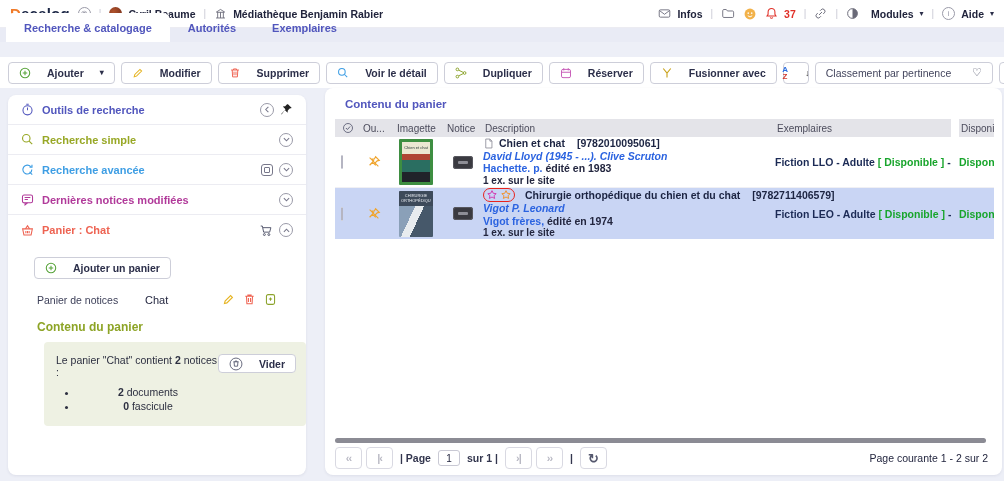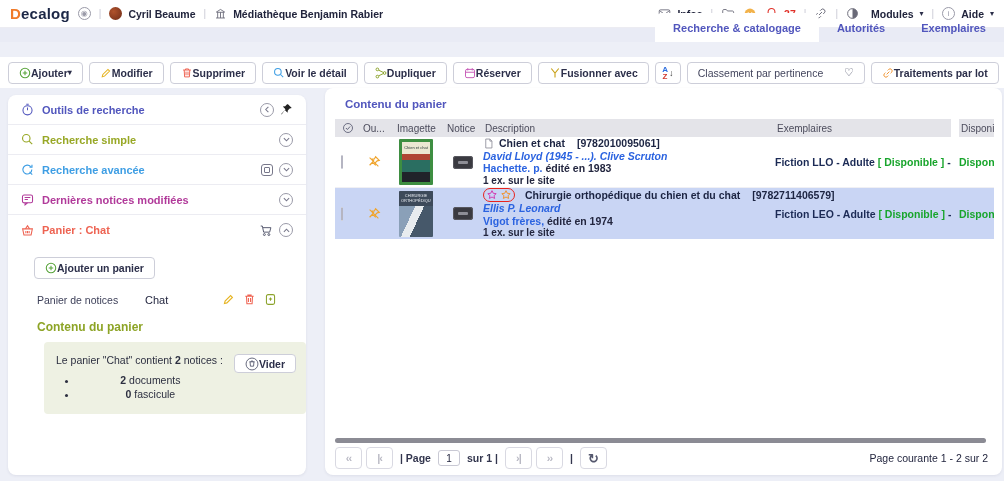--- a/index.html
+++ b/index.html
@@ -14,27 +14,27 @@
   .sep { color:#c9c9d4; font-size:10px; }
   .hgrp { display:flex; align-items:center; gap:6px; }
   .hlbl { font-weight:bold; font-size:10.5px; color:#21243c; }
   .avatar { width:13px; height:13px; border-radius:50%; background:radial-gradient(circle at 35% 35%, #b0522c, #6e2c18); }
   .circ { width:13px; height:13px; border:1px solid #9a9aa8; border-radius:50%; color:#9a9aa8; font-size:8px; display:flex; align-items:center; justify-content:center; }
   #hdr-right { margin-left:auto; display:flex; align-items:center; gap:8px; }
   .badge-count { color:#e03028; font-weight:bold; font-size:10.5px; }
   .ic { color:#6a6a78; }
 
   
-  #tabs { position:absolute; top:28px; left:0; width:1004px; height:14px; background:#e9ebf5; display:flex; align-items:flex-end; padding-left:6px;justify-content:flex-end; }
+  #tabs { position:absolute; top:28px; left:0; width:1004px; height:14px; background:#e9ebf5; display:flex; align-items:flex-end; padding-left:6px; }
   .tab { height:29px; display:flex; align-items:center; padding:0 18px; color:#5156bd; font-weight:bold; font-size:11px; cursor:pointer; }
   .tab.active { background:#fff; border-radius:7px 7px 0 0; }
 
   
   #tbar { position:absolute; top:57px; left:0; width:1004px; height:31px; background:#fff; display:flex; align-items:center; padding:0 8px; gap:6px; }
-  .btn { display:inline-flex; align-items:center; gap:0; height:22px; padding:0 10px; background:#fff; border:1px solid #cdced9; border-radius:4px; font-weight:bold; font-size:10.5px; color:#2c2f4a; cursor:pointer; white-space:nowrap; }
+  .btn { display:inline-flex; align-items:center; gap:16px; height:22px; padding:0 10px; background:#fff; border:1px solid #cdced9; border-radius:4px; font-weight:bold; font-size:10.5px; color:#2c2f4a; cursor:pointer; white-space:nowrap; }
   .caret { font-size:8px; color:#2c2f4a; }
   #tbar-right { margin-left:auto; display:flex; align-items:center; gap:6px; }
   .sortbox { width:26px; justify-content:center; padding:0 4px; }
   .sort-a { color:#2d6fe0; font-weight:bold; font-size:8px; line-height:7px; }
   .sort-z { color:#d23a2e; font-weight:bold; font-size:8px; line-height:7px; }
   .sort-ar { font-size:9px; color:#333; margin-left:1px; }
   .selectbox { width:178px; justify-content:space-between; font-weight:normal; color:#44465e; }
   .heart { color:#55586e; font-size:11px; }
 
   
@@ -470,21 +470,21 @@
                 <path d="M8 2.2l1.7 3.5 3.9.5-2.9 2.6.8 3.8L8 10.7l-3.5 1.9.8-3.8-2.9-2.6 3.9-.5z" fill="none" stroke="#f0922e" stroke-width="1.3"></path>
               </svg>
           </span>
           <svg width="11" height="11" viewBox="0 0 16 16">
               <path d="M4 1.5h6l3 3V14.5H4z" fill="none" stroke="#8a8a96" stroke-width="1.2"></path>
               <path d="M10 1.5v3h3" fill="none" stroke="#8a8a96" stroke-width="1.2"></path>
             </svg>
           <span class="dtitle">Chirurgie orthopédique du chien et du chat</span>
           <span class="disbn">[9782711406579]</span>
         </div>
-        <div class="dauthors">Ellis P. Leonard</div>
+        <div class="dauthors">Vigot P. Leonard</div>
         <div><span class="dpub">Vigot frères,</span> <span class="dedit">édité en 1974</span></div>
         <div class="dcopies">1 ex. sur le site</div>
       </div>
       <div class="excell">
         <span class="exloc">Fiction LEO - Adulte</span>
         <span class="exstat">[ Disponible ]</span>
         <span class="exdash">-</span>
         
       </div>
       <div></div>

